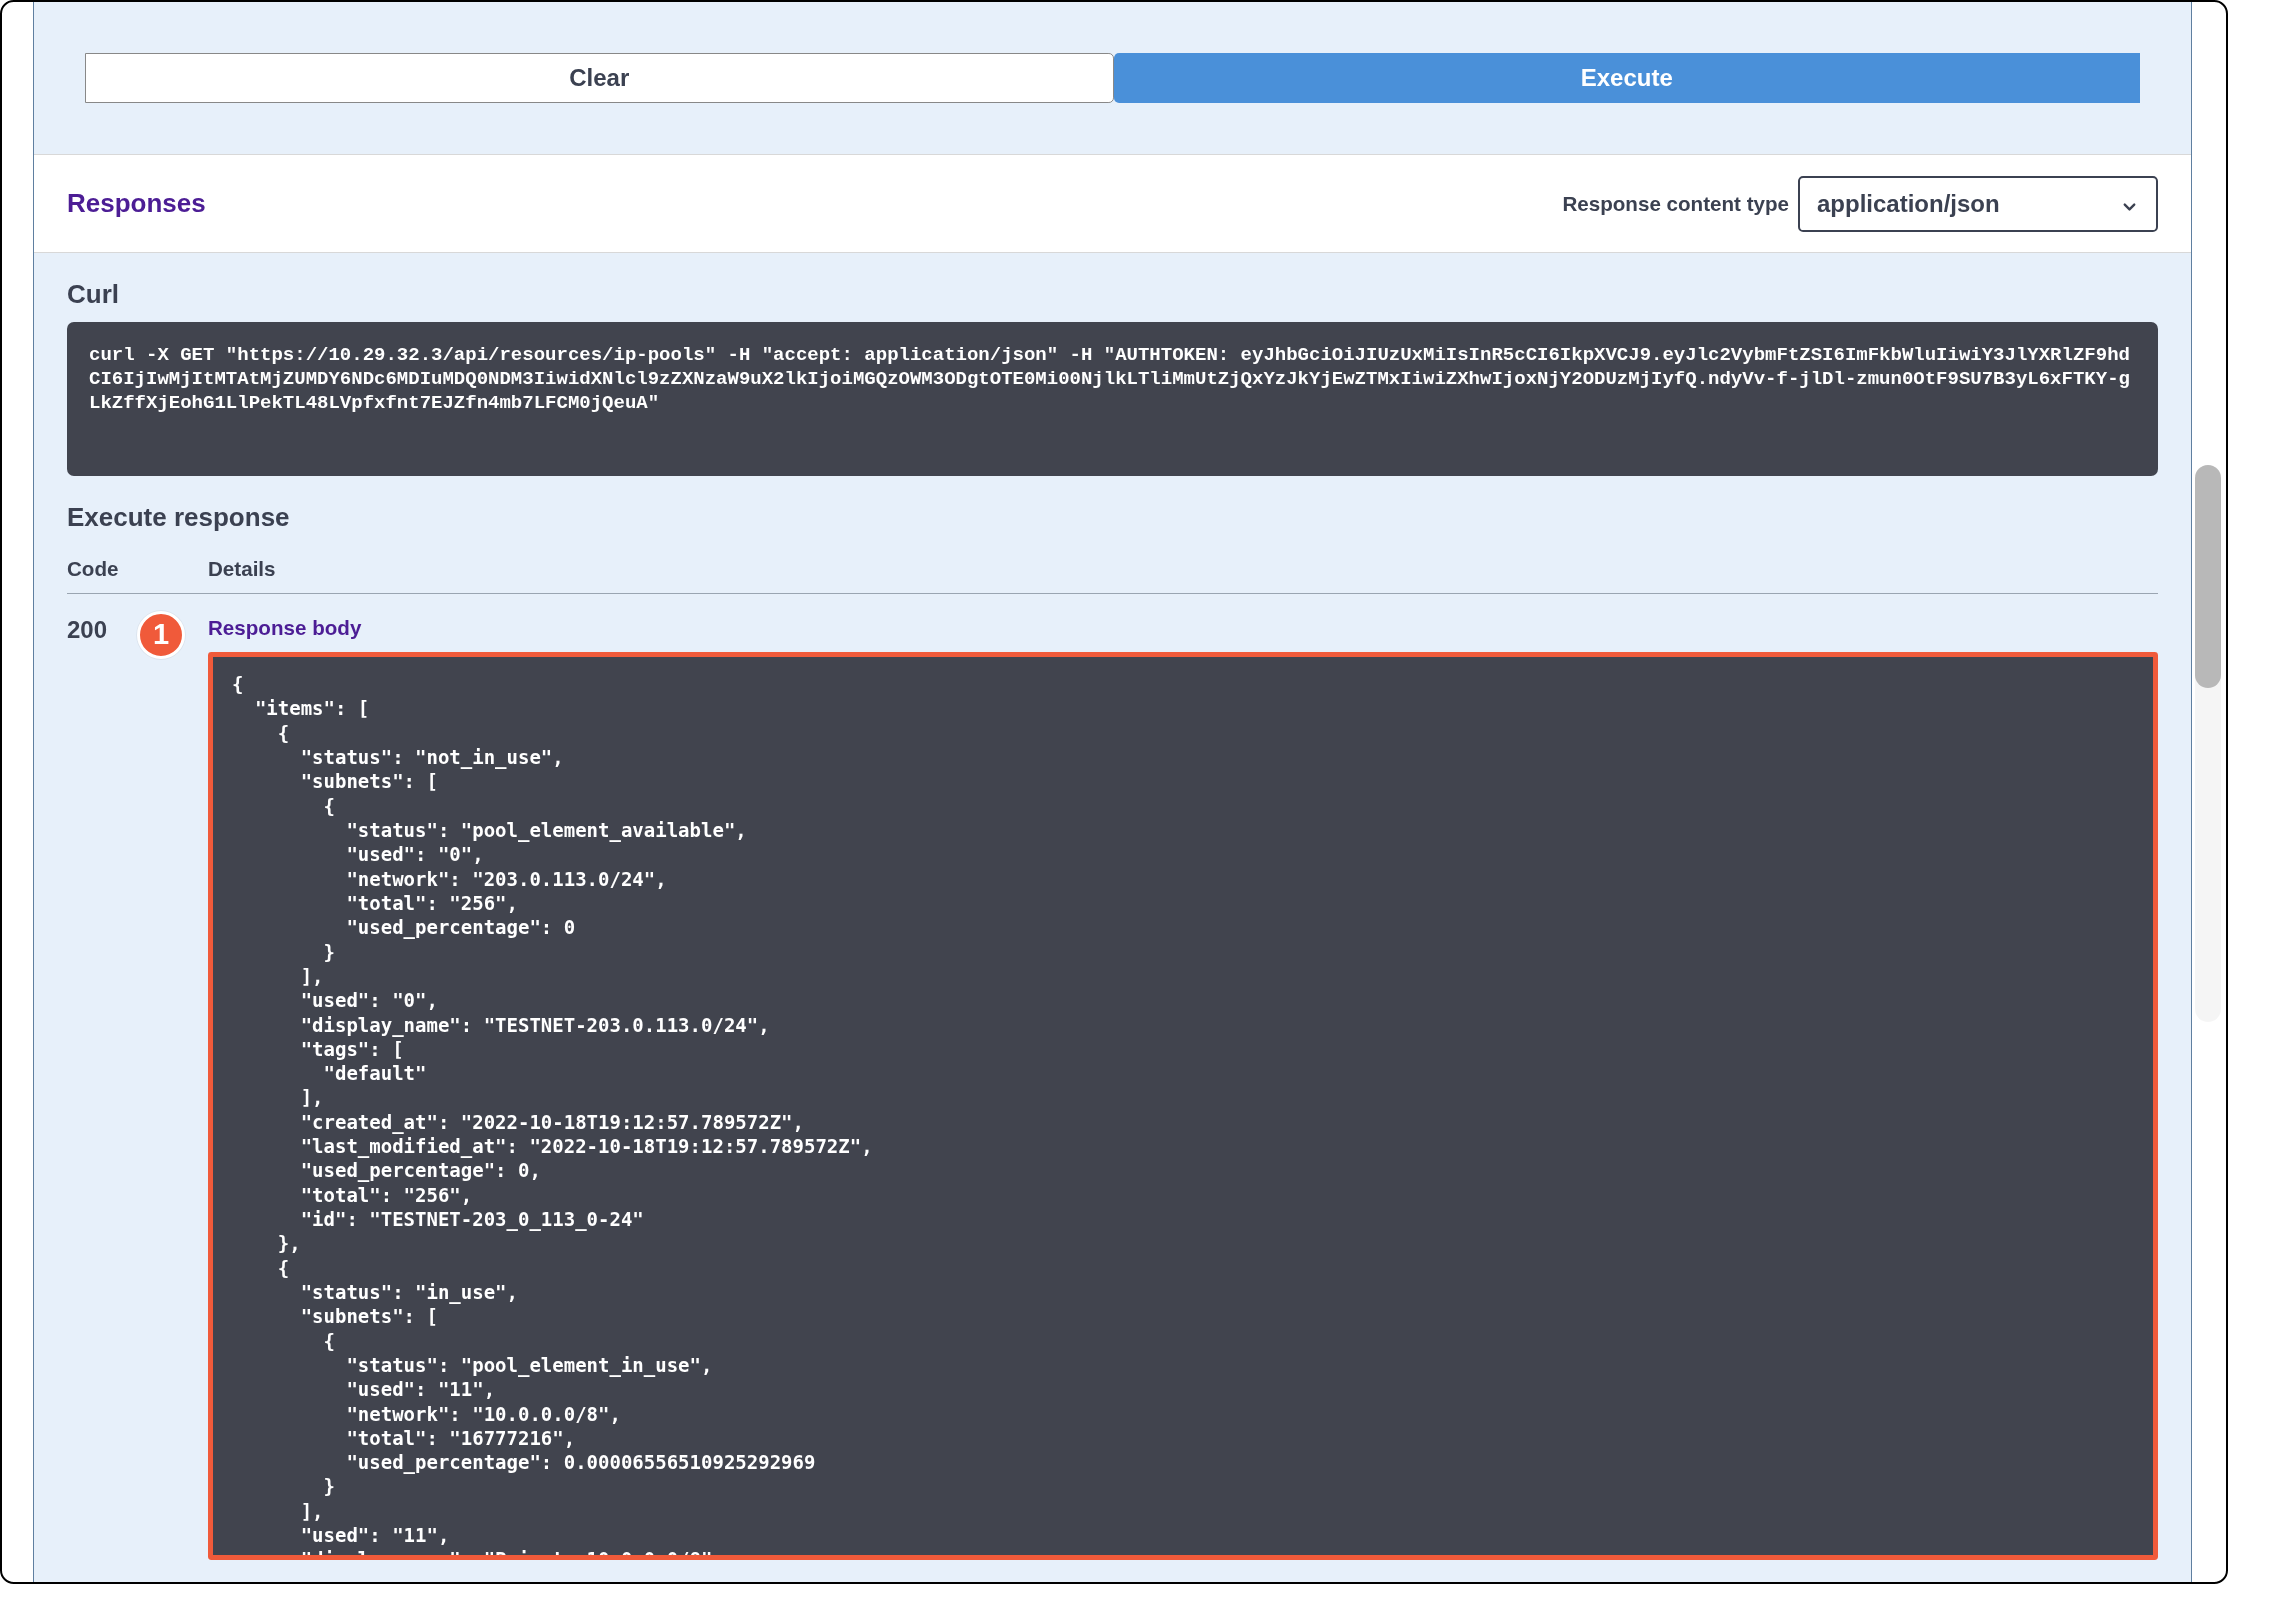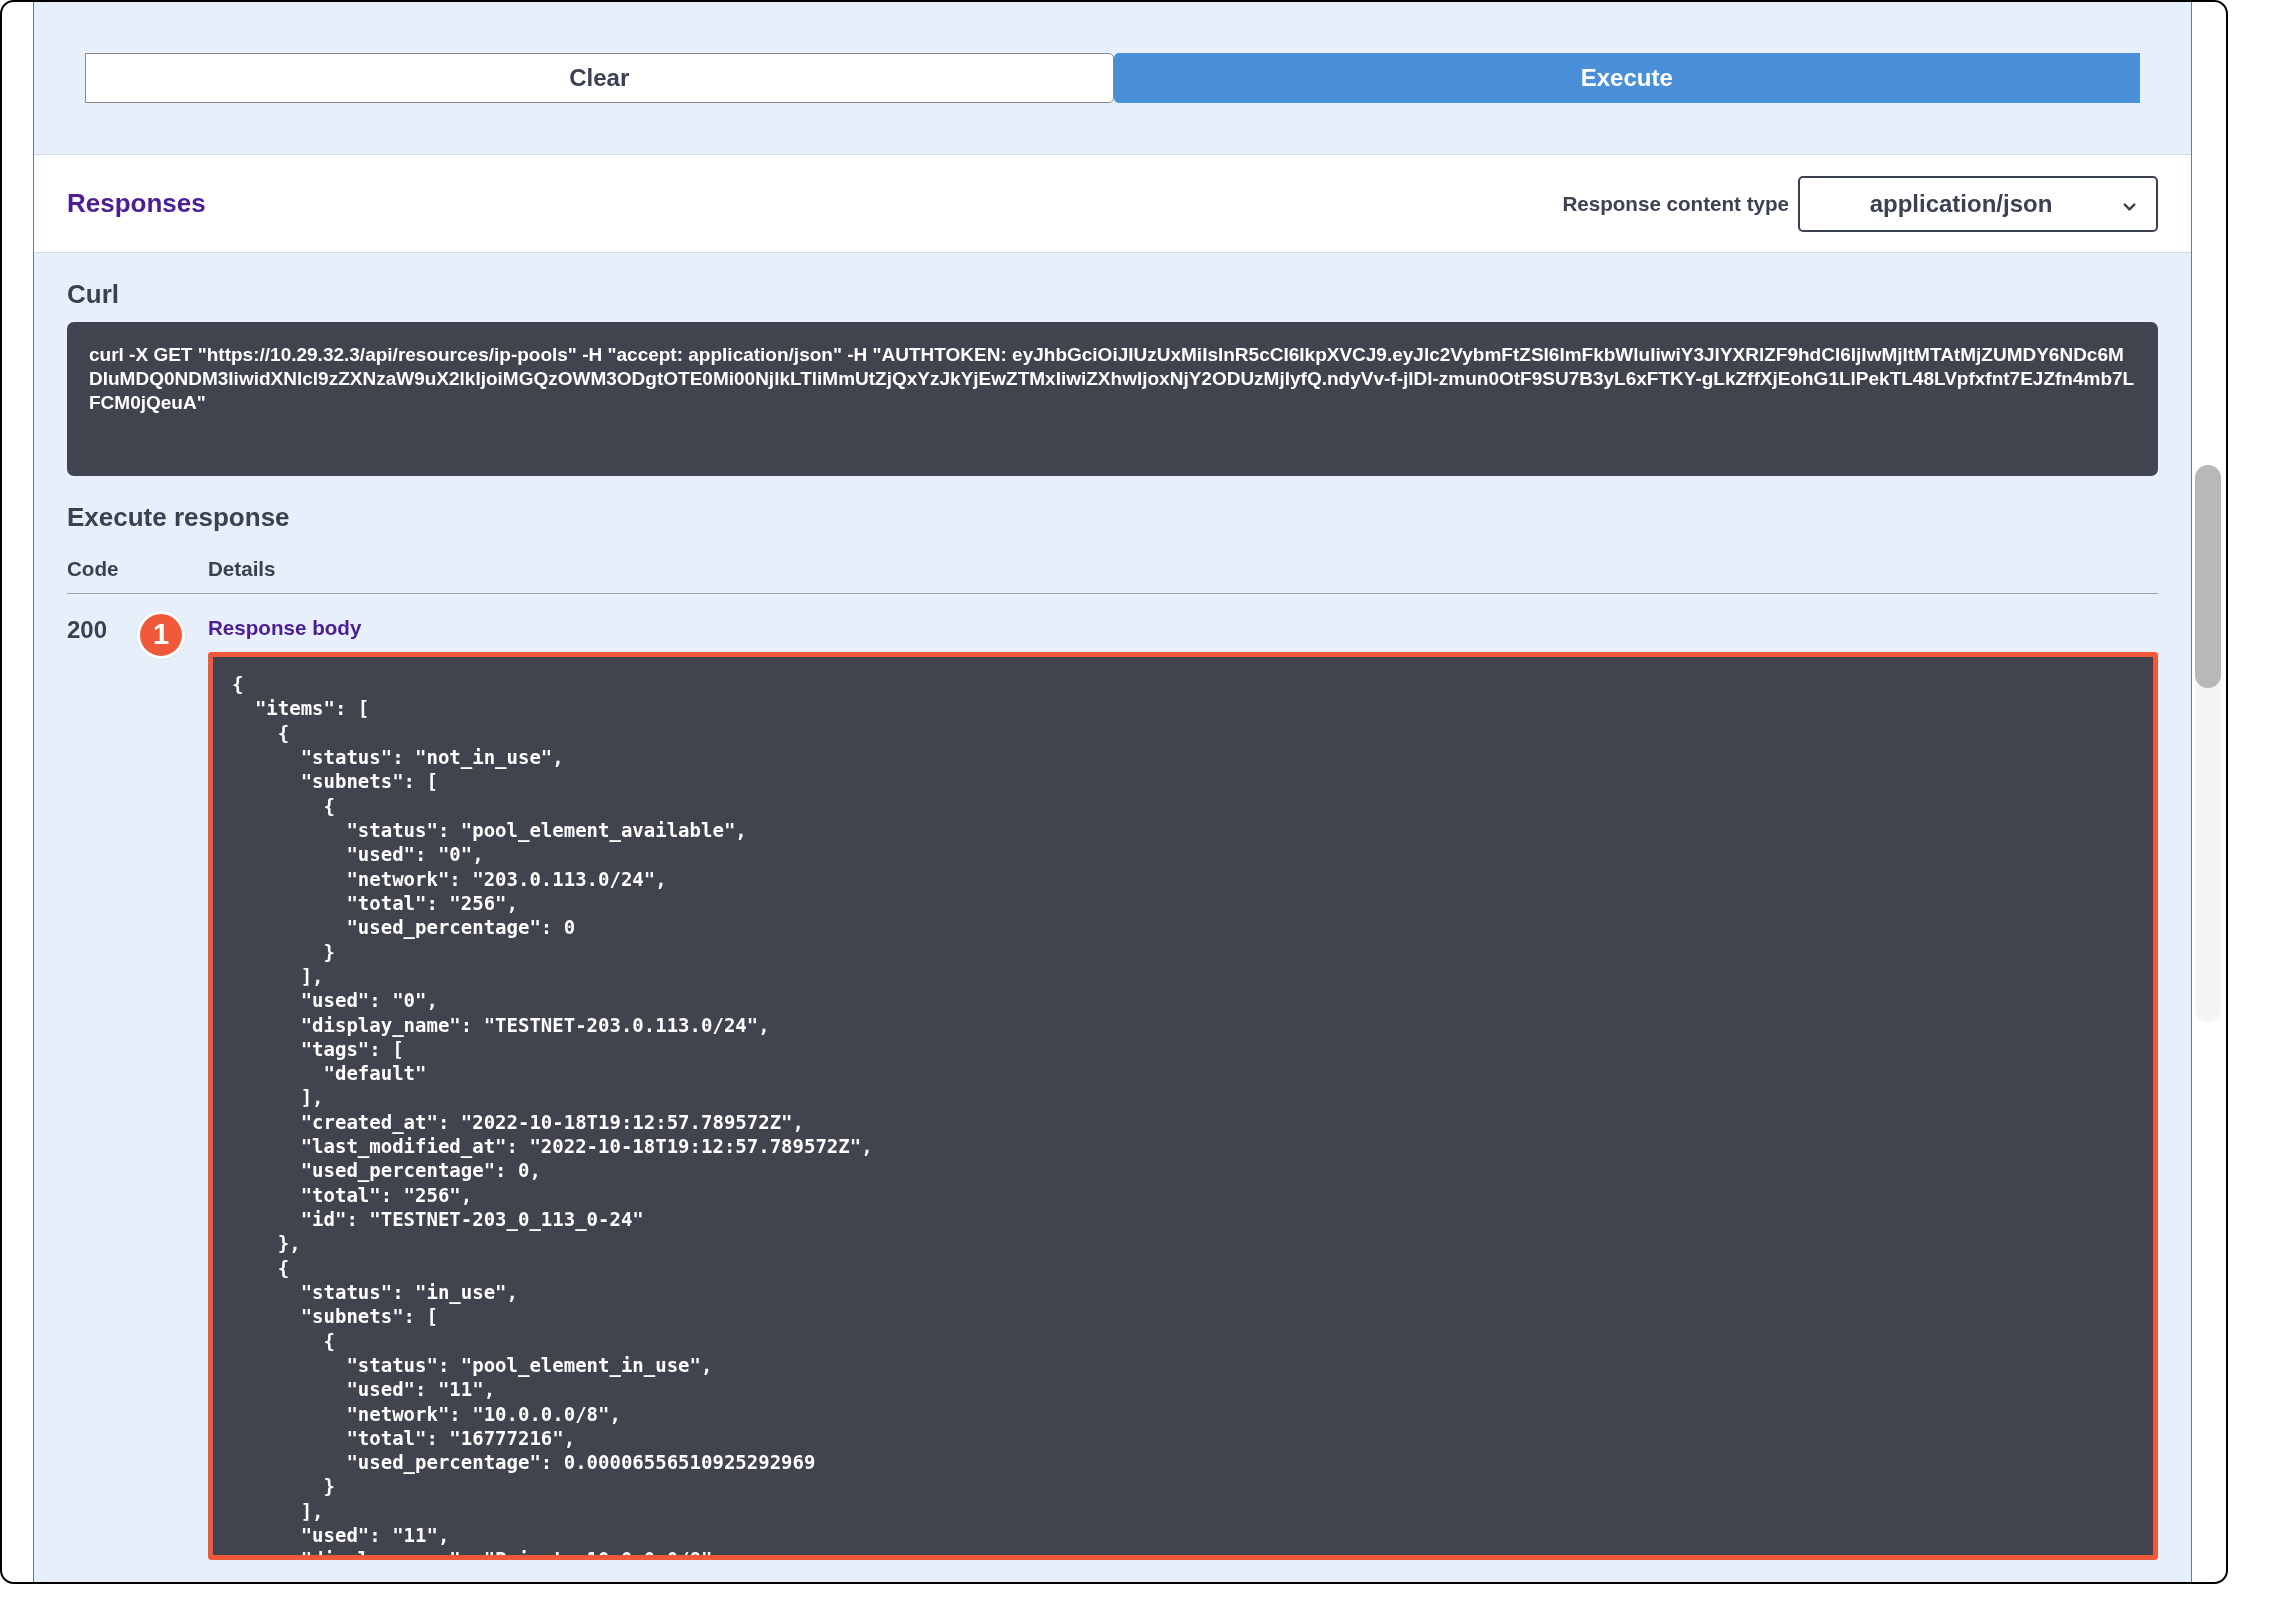--- a/index.html
+++ b/index.html
@@ -89,42 +89,41 @@
     position: relative;
     border: 2.6px solid #3b4151;
     border-radius: 5.1px;
     padding: 12px 51px 12px 17px;
     font-size: 24px;
     font-weight: 600;
     color: #3b4151;
     background: #fff;
     min-width: 360px;
     cursor: pointer;
-    text-align: center;
   }
   .rct-select .chev {
     position: absolute;
     right: 17px;
     top: 50%;
     transform: translateY(-50%);
     width: 19px; height: 19px;
   }
   .section {
     padding: 26px 33px 17px 33px;
   }
   .section-label {
     font-size: 26px;
     font-weight: 700;
     color: #3b4151;
     margin-bottom: 12px;
   }
   .code-block {
     background: #41444e;
     color: #fff;
-    font-family: Liberation Sans, sans-serif;
+    font-family: Liberation Mono, monospace;
     font-size: 19px;
     font-weight: 700;
     line-height: 1.28;
     padding: 20.6px 22px;
     border-radius: 6.9px;
     white-space: pre-wrap;
     word-break: break-all;
     min-height: 154px;
   }
   .table-section {

